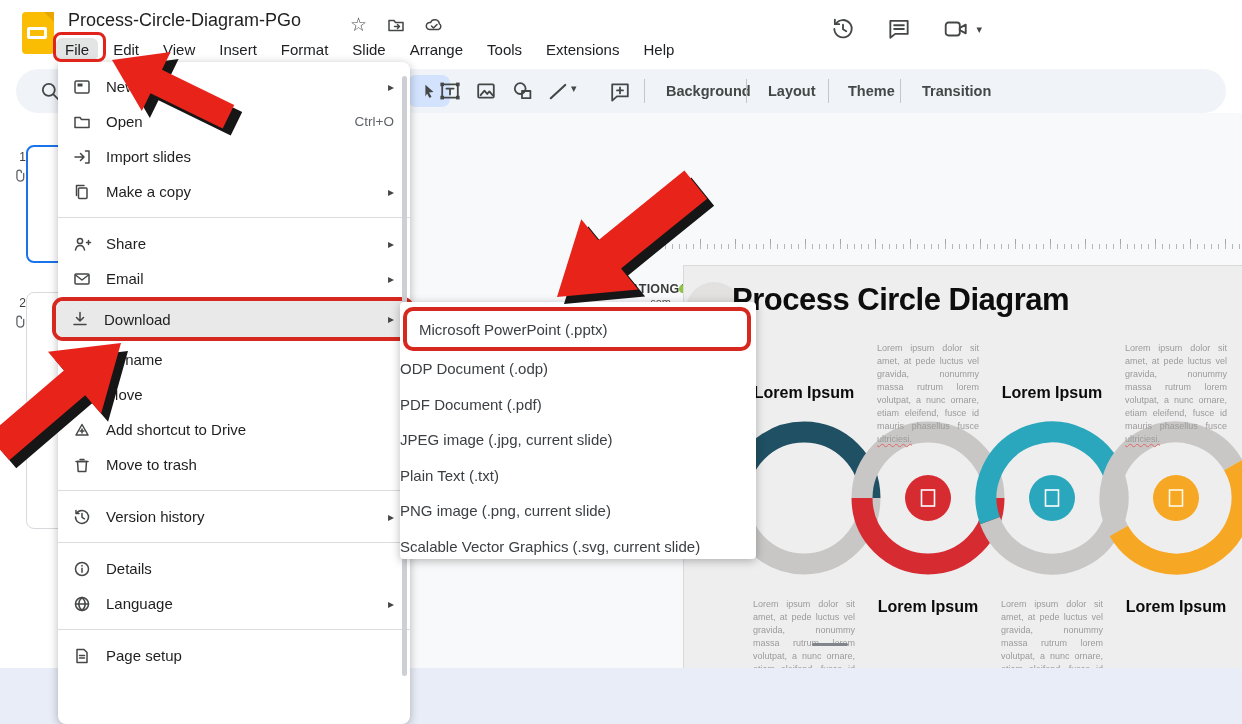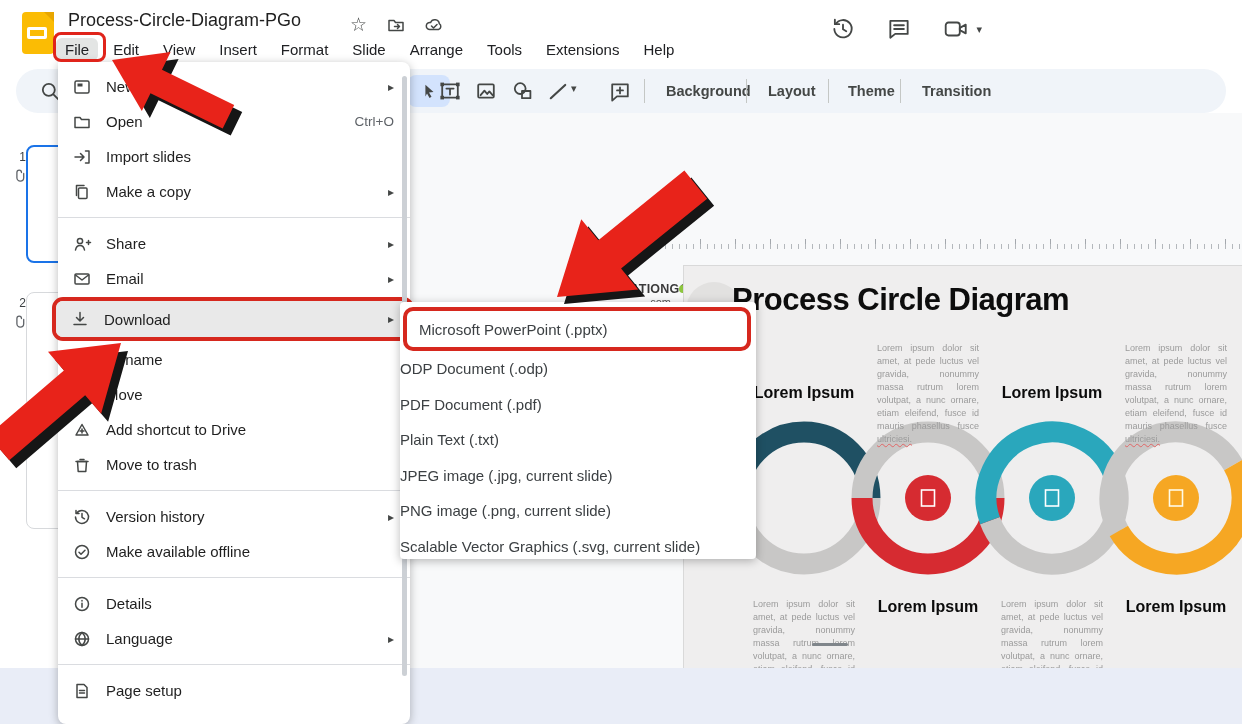--- a/index.html
+++ b/index.html
@@ -395,29 +395,20 @@
       <span class="mic">
           <svg width="20" height="20" viewBox="0 0 20 20">
             <path d="M4.6 6.3A6.5 6.5 0 1 1 3.5 10" class="ic"></path>
             <path d="M4 3.5v3h3" class="ic"></path>
             <path d="M10 6.5v3.8l2.5 1.5" class="ic"></path>
           </svg>
         </span>
       <span class="mil">Version history</span>
       <span class="mis arrow">▸</span>
     </div>
-    <div class="mi">
-      <span class="mic">
-          <svg width="20" height="20" viewBox="0 0 20 20">
-            <circle cx="10" cy="10" r="6.5" class="ic"></circle>
-            <path d="M7 10.2l2 2 4-4" class="ic"></path>
-          </svg>
-        </span>
-      <span class="mil">Make available offline</span>
-    </div>
     <div class="mdiv"></div>
     <div class="mi">
       <span class="mic">
           <svg width="20" height="20" viewBox="0 0 20 20">
             <circle cx="10" cy="10" r="6.5" class="ic"></circle>
             <path d="M10 9.3v4M10 6.6v.3" class="ic"></path>
           </svg>
         </span>
       <span class="mil">Details</span>
     </div>
@@ -443,22 +434,22 @@
     </div>
     <div id="menu-scroll"></div>
   </div>
 
   <div id="dl-submenu" class="abs">
     <div id="pptx-redbox">
       <div class="smi">Microsoft PowerPoint (.pptx)</div>
     </div>
     <div class="smi">ODP Document (.odp)</div>
     <div class="smi">PDF Document (.pdf)</div>
+    <div class="smi">JPEG image (.jpg, current slide)</div>
     <div class="smi">Plain Text (.txt)</div>
-    <div class="smi">JPEG image (.jpg, current slide)</div>
     <div class="smi">PNG image (.png, current slide)</div>
     <div class="smi">Scalable Vector Graphics (.svg, current slide)</div>
   </div>
 
   <div id="file-redbox" class="abs"></div>
 
   <svg id="arrows" class="abs" width="1242" height="724" viewBox="0 0 1242 724">
     <defs>
       <polygon id="arr" points="-158,-16 -60,-16 -60,-40 0,0 -60,40 -60,16 -158,16"></polygon>
     </defs>

